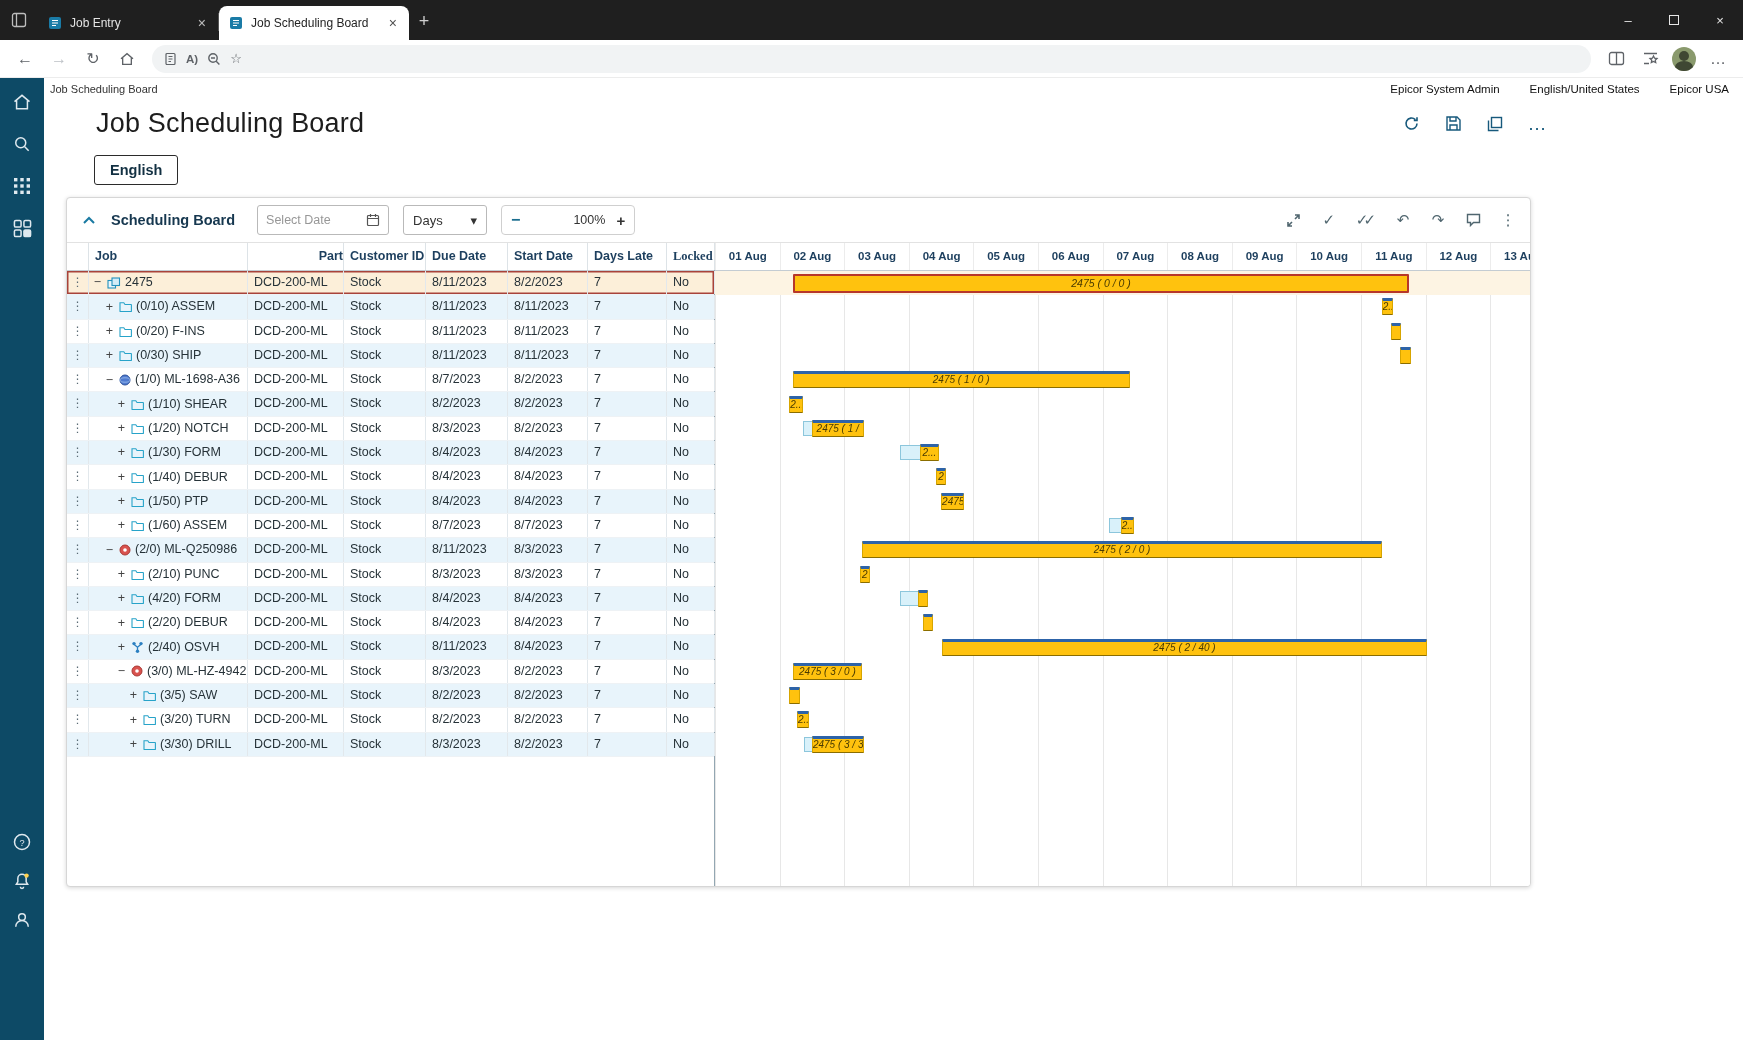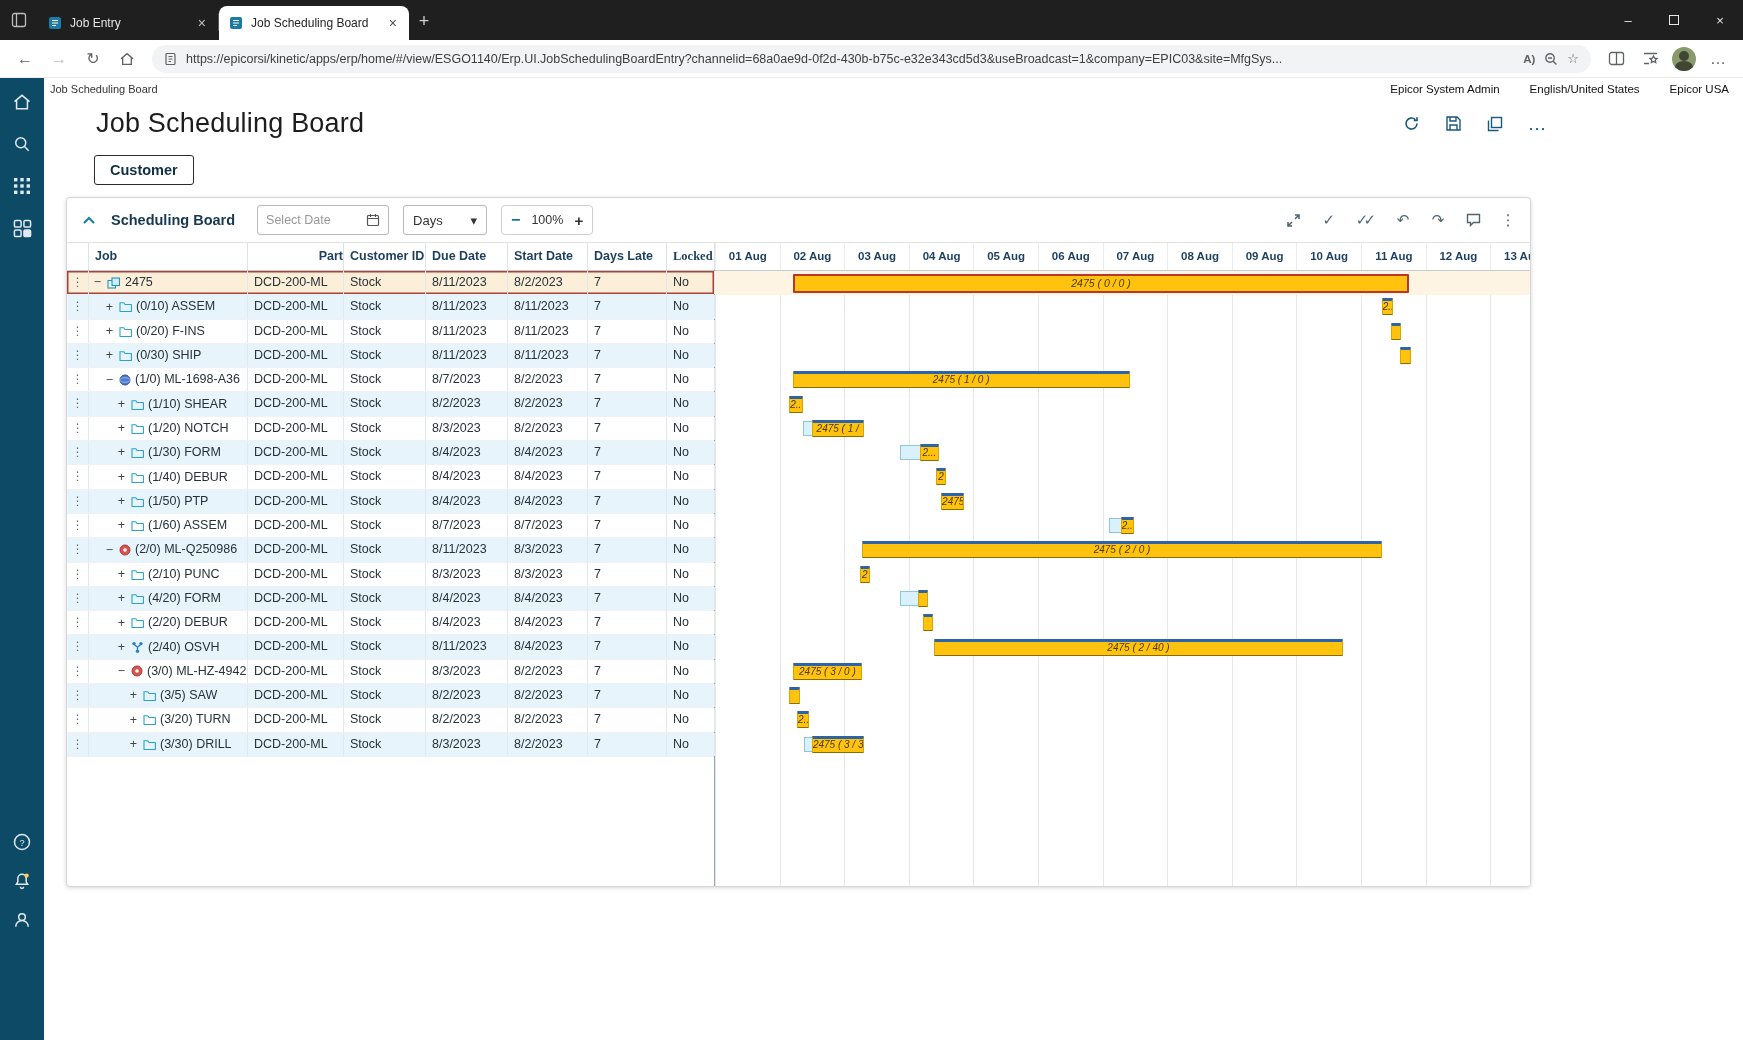--- a/index.html
+++ b/index.html
@@ -51,21 +51,21 @@
   
   .panel { margin:12px 0 0 22px; width:1465px; height:690px; background:#fff; border:1px solid #d6d6d6; border-radius:4px; box-shadow:0 1px 4px rgba(0,0,0,.16); overflow:hidden; }
   .phdr { height:44px; display:flex; align-items:center; padding:0 14px; gap:14px; }
   .phdr-title { font-size:14.5px; font-weight:700; color:#16374f; margin-right:8px; }
   .dateinput { width:132px; height:30px; border:1px solid #b9b9b9; border-radius:3px; display:flex; align-items:center; padding:0 8px; justify-content:space-between; background:#fff; }
   .dateinput .ph { font-size:12.5px; color:#979797; }
   .select { width:84px; height:30px; border:1px solid #b9b9b9; border-radius:3px; display:flex; align-items:center; padding:0 9px; justify-content:space-between; background:#fff; font-size:13px; color:#333; }
   .zoomgrp { height:30px; border:1px solid #cfcfcf; border-radius:4px; display:flex; align-items:center; padding:0 9px; gap:11px; }
   .zoom-minus { color:#1b6e8f; font-size:16px; font-weight:700; }
   .zoom-plus { color:#333; font-size:15px; font-weight:700; }
-  .zoom-val { font-size:12.5px; color:#333; }
+  .zoom-val { font-size:12.5px; color:#333;margin-left:42px; }
   .phdr-icons { margin-left:auto; display:flex; gap:19px; align-items:center; color:#50666f; }
   .pi { display:flex; align-items:center; justify-content:center; min-width:16px; height:18px; font-size:15px; color:#50666f; }
   .dblcheck { letter-spacing:-5px; padding-right:5px; }
 
   .pbody { display:flex; height:645px; border-top:1px solid #e2e2e2; }
 
   
   .gridside { width:648px; flex:none; border-right:1px solid #93a7b2; display:flex; flex-direction:column; }
   .ghead { height:28px; display:flex; border-bottom:1px solid #c4ccd2; background:#fff; }
   .ghc { border-right:1px solid #dde3e7; font-size:12.5px; font-weight:700; color:#1d3f5e; line-height:27px; padding-left:6px; overflow:hidden; white-space:nowrap; flex:none; }
@@ -136,21 +136,20 @@
         <path d="M3 11.5 12 4l9 7.5M5.5 9.8V20h13V9.8"></path>
       </svg>
   </div>
   <div class="addressbar">
     <span class="abar-ic">
       <svg width="13" height="14" viewBox="0 0 13 14" fill="none" stroke="#5f6368" stroke-width="1.2">
           <rect x="2" y="1.5" width="9" height="11" rx="1"></rect>
           <path d="M4.5 4.5h4M4.5 7h4M4.5 9.5h2.5"></path>
         </svg>
     </span>
-    <span class="url">https://epicorsi/kinetic/apps/erp/home/#/view/ESGO1140/Erp.UI.JobSchedulingBoardEntry?channelid=68a0ae9d-0f2d-430b-b75c-e32e343cd5d3&amp;useBroadcast=1&amp;company=EPIC03&amp;site=MfgSys...</span>
     <span class="abar-ic readaloud">A)</span>
     <span class="abar-ic">
       <svg width="14" height="14" viewBox="0 0 14 14" fill="none" stroke="#5f6368" stroke-width="1.4">
           <circle cx="6" cy="6" r="4.2"></circle>
           <path d="m9.2 9.2 3.2 3.2M4 6h4"></path>
         </svg>
     </span>
     <span class="abar-ic">☆</span>
   </div>
   <div class="nav-ic">
@@ -256,21 +255,21 @@
         <span class="ti">
           <svg width="16" height="16" viewBox="0 0 16 16" fill="none" stroke="#17597c" stroke-width="1.4">
               <rect x="4.5" y="1.5" width="10" height="10"></rect>
               <path d="M11.5 14.5h-10v-10"></path>
             </svg>
         </span>
         <span class="ti" style="font-size:19px;">…</span>
       </div>
     </div>
 
-    <div class="schedulebtn">Customer</div>
+    <div class="schedulebtn">English</div>
 
     <div class="panel">
       <div class="phdr">
         <span class="pi">
           <svg width="14" height="9" viewBox="0 0 14 9" fill="none" stroke="#1a7aa2" stroke-width="2">
               <path d="m2 7 5-5 5 5"></path>
             </svg>
         </span>
         <span class="phdr-title">Scheduling Board</span>
         <div class="dateinput">
@@ -733,21 +732,21 @@
               <div class="bar" style="left: 205.428px; width: 18.088px; top: 173.1px;">2...</div>
               <div class="bar" style="left: 220.932px; width: 10.336px; top: 197.4px;">2</div>
               <div class="bar" style="left: 226.1px; width: 23.256px; top: 221.7px;">2475</div>
               <div class="prebox" style="left: 394.06px; width: 13.566px; top: 247px;"></div>
               <div class="bar" style="left: 405.688px; width: 12.92px; top: 246px;">2...</div>
               <div class="bar" style="left: 146.642px; width: 520.676px; top: 270.3px;">2475 ( 2 / 0 )</div>
               <div class="bar" style="left: 144.704px; width: 10.336px; top: 294.6px;">2</div>
               <div class="prebox" style="left: 185.402px; width: 19.38px; top: 319.9px;"></div>
               <div class="bar" style="left: 202.844px; width: 10.336px; top: 318.9px;"></div>
               <div class="bar" style="left: 208.012px; width: 10.336px; top: 343.2px;"></div>
-              <div class="bar" style="left: 219px; width: 409px; top: 367.5px;">2475 ( 2 / 40 )</div>
+              <div class="bar" style="left: 227px; width: 485px; top: 367.5px;">2475 ( 2 / 40 )</div>
               <div class="bar" style="left: 77.52px; width: 69.768px; top: 391.8px;">2475 ( 3 / 0 )</div>
               <div class="bar" style="left: 74.29px; width: 10.336px; top: 416.1px;"></div>
               <div class="bar" style="left: 82.042px; width: 12.274px; top: 440.4px;">2...</div>
               <div class="prebox" style="left: 89.148px; width: 10.336px; top: 465.7px;"></div>
               <div class="bar" style="left: 96.9px; width: 51.68px; top: 464.7px;">2475 ( 3 / 30</div>
             </div>
         </div>
       </div>
     </div>
   </div>

